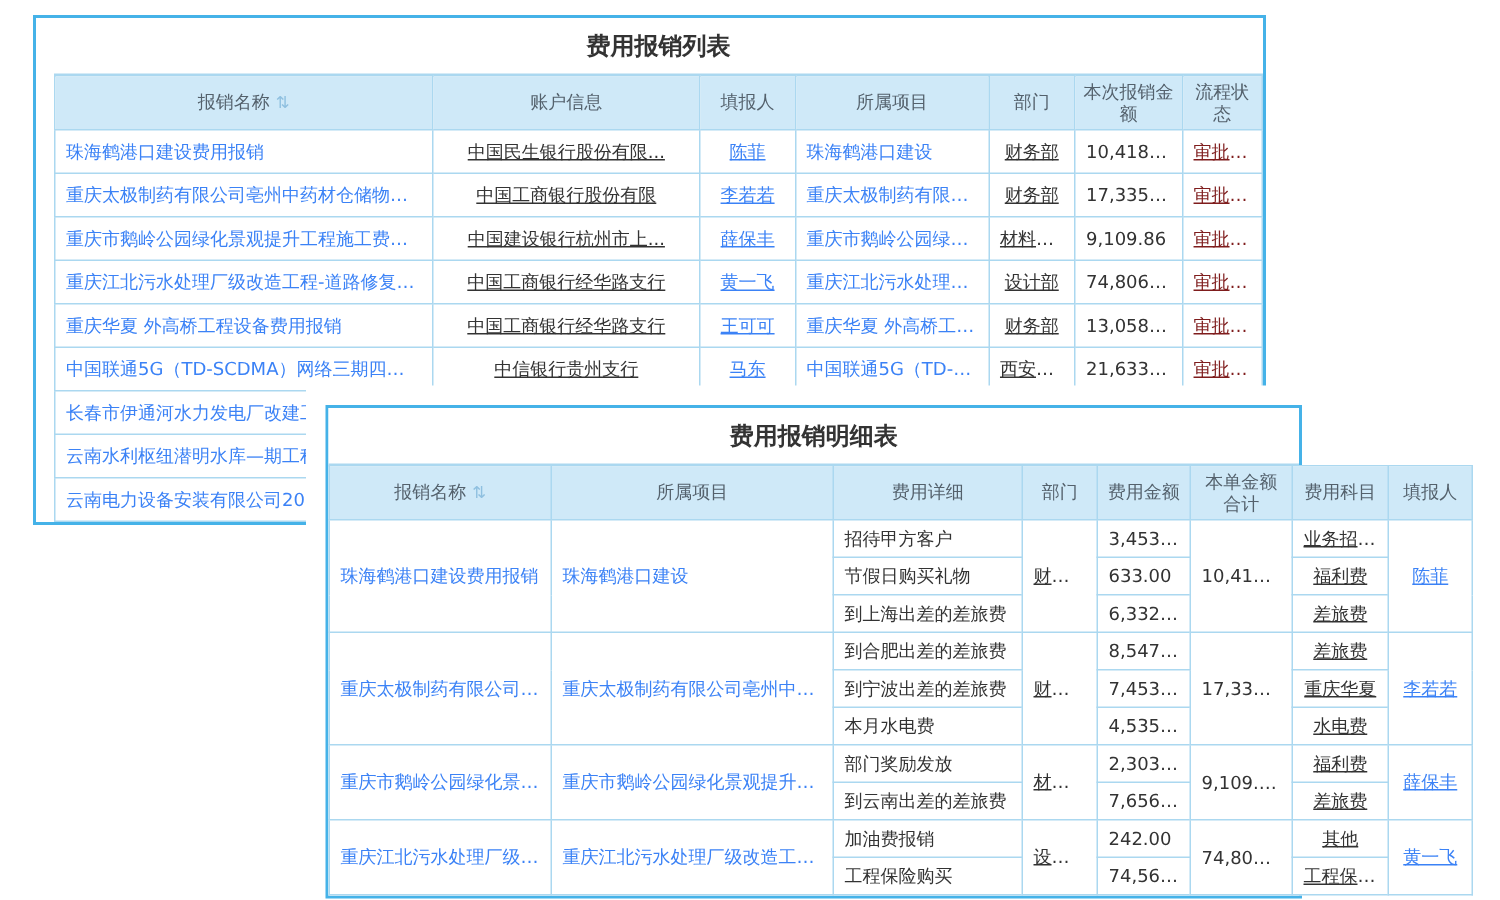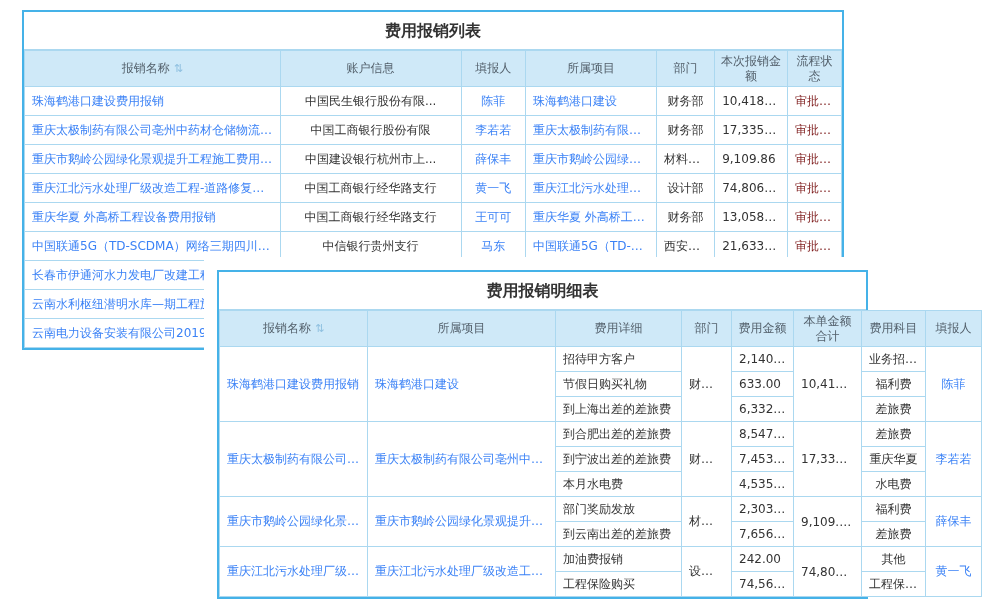--- a/index.html
+++ b/index.html
@@ -1,36 +1,36 @@
 <!DOCTYPE html>
 <html><head>
 <meta charset="utf-8">
 <style>
   * { margin:0; padding:0; box-sizing:border-box; }
   html,body { width:1000px; height:600px; background:#fff;
     font-family:"DejaVu Sans","Liberation Sans",sans-serif; }
   .canvas { position:relative; width:1000px; height:600px; background:#fff; overflow:hidden; }
 
   .panel { background:#fff; border:2px solid #45b2e8; }
-  .list-panel { position:absolute; left:22px; top:10px; width:822px; z-index:1; }
+  .list-panel { position:absolute; left:22px; top:10px; width:822px; z-index:1;padding-left:12px; }
   .detail-outer { position:absolute; left:204px; top:257px; background:#fff; padding:13px; z-index:2; }
   .detail-panel { width:651px; }
 
   .panel-title { height:38px; line-height:38px; text-align:center; font-size:16px;
     font-weight:bold; color:#333; background:#fff; border-bottom:1px solid #abd8f0; }
 
   table { border-collapse:collapse; table-layout:fixed; width:100%; background:#fff; }
   th, td { border:1px solid #abd8f0; font-size:12px; overflow:hidden; }
   th { background:#cfe9f8; color:#54616c; font-weight:normal; height:36px;
     padding:2px 4px; text-align:center; white-space:normal; line-height:1.25; }
   td { height:29px; padding:2px 7px; color:#333; white-space:nowrap;
     text-overflow:ellipsis; vertical-align:middle; }
   .detail-panel td { height:25px; }
 
-  .left { text-align:left; } .center { text-align:center; } .right { text-align:left; }
+  .left { text-align:left; } .center { text-align:center;text-decoration:underline; } .right { text-align:left; }
   .link { color:#3b82f6; cursor:pointer; }
   .status { color:#7f1d1d; cursor:pointer; }
   .sort-ic { color:#8fc0e0; margin-left:4px; font-size:11px; cursor:pointer; }
 </style>
 </head>
 <body>
 
 <div class="canvas">
 
   <div class="panel list-panel">
@@ -167,21 +167,21 @@
               <th><span>费用科目</span></th>
               <th><span>填报人</span></th>
             </tr>
           </thead>
         <tbody id="detail-body">
             <tr>
               <td class="left link" rowspan="3">珠海鹤港口建设费用报销</td>
               <td class="left link" rowspan="3">珠海鹤港口建设</td>
               <td class="left">招待甲方客户</td>
               <td class="center" rowspan="3">财务部</td>
-              <td class="right">2,140.99</td>
+              <td class="right">3,453.60</td>
               <td class="right" rowspan="3">10,418.60</td>
               <td class="center">业务招待费</td>
               <td class="center link" rowspan="3">陈菲</td>
             </tr>
             <tr>
               <td class="left">节假日购买礼物</td>
               <td class="right">633.00</td>
               <td class="center">福利费</td>
             </tr>
             <tr>

